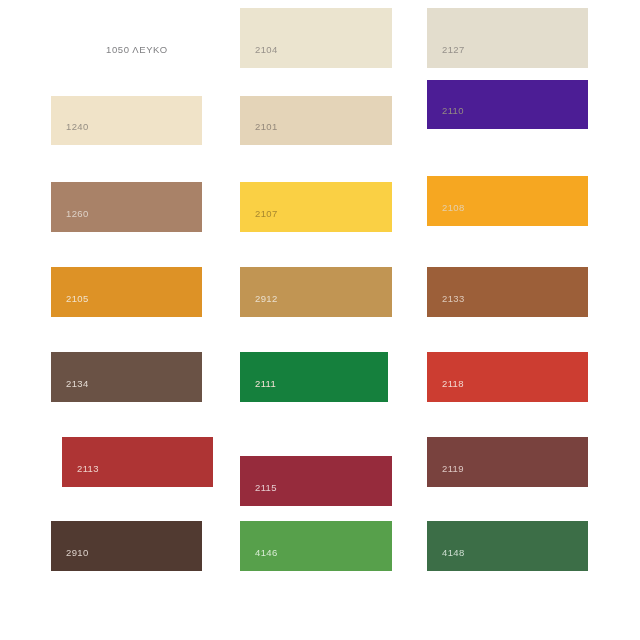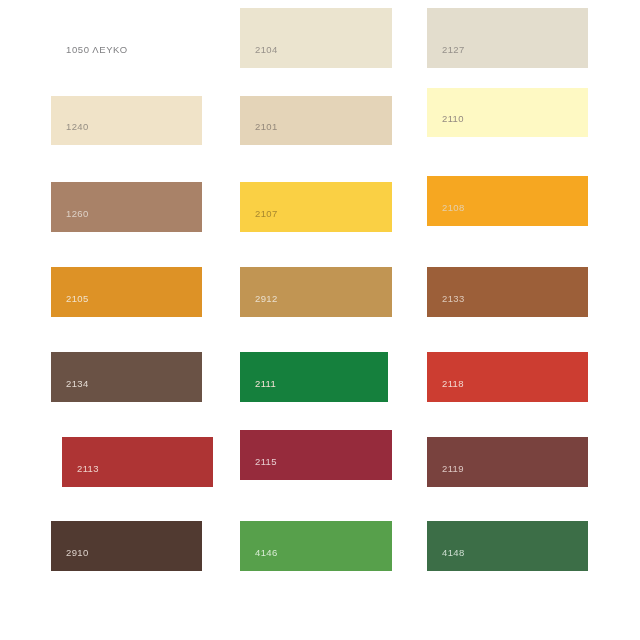--- a/index.html
+++ b/index.html
@@ -53,35 +53,35 @@
   .swatch.is-white .swatch-label {
     letter-spacing: 0.6px;
   }
 </style>
 </head>
 <body>
 
 <div id="swatch-chart">
   <div class="swatch-grid">
       <div class="swatch is-white" style="left: 51px; top: 8px; width: 151px; height: 60px; background: rgb(255, 255, 255);">
-        <span class="swatch-label" style="color: rgb(128, 128, 131);">1050 ΛΕΥΚΟ</span>
+        <span class="swatch-label" style="color: rgb(128, 128, 131); margin-left: 40px;">1050 ΛΕΥΚΟ</span>
       </div>
       <div class="swatch" style="left: 240px; top: 8px; width: 152px; height: 60px; background: rgb(235, 228, 207);">
         <span class="swatch-label" style="color: rgb(151, 145, 138);">2104</span>
       </div>
       <div class="swatch" style="left: 427px; top: 8px; width: 161px; height: 60px; background: rgb(227, 221, 205);">
         <span class="swatch-label" style="color: rgb(149, 144, 138);">2127</span>
       </div>
       <div class="swatch" style="left: 51px; top: 96px; width: 151px; height: 49px; background: rgb(240, 227, 200);">
         <span class="swatch-label" style="color: rgb(150, 143, 132);">1240</span>
       </div>
       <div class="swatch" style="left: 240px; top: 96px; width: 152px; height: 49px; background: rgb(228, 212, 184);">
         <span class="swatch-label" style="color: rgb(148, 137, 123);">2101</span>
       </div>
-      <div class="swatch" style="left: 427px; top: 88px; width: 161px; height: 49px; background: #fef9c3;">
+      <div class="swatch" style="left: 427px; top: 80px; width: 161px; height: 49px; background: #4c1d95;">
         <span class="swatch-label" style="color: rgb(148, 138, 130);">2110</span>
       </div>
       <div class="swatch" style="left: 51px; top: 182px; width: 151px; height: 50px; background: rgb(169, 130, 104);">
         <span class="swatch-label" style="color: rgb(222, 210, 200);">1260</span>
       </div>
       <div class="swatch" style="left: 240px; top: 182px; width: 152px; height: 50px; background: rgb(250, 208, 68);">
         <span class="swatch-label" style="color: rgb(168, 136, 47);">2107</span>
       </div>
       <div class="swatch" style="left: 427px; top: 176px; width: 161px; height: 50px; background: rgb(246, 167, 33);">
         <span class="swatch-label" style="color: rgb(228, 207, 172);">2108</span>
@@ -100,21 +100,21 @@
       </div>
       <div class="swatch" style="left: 240px; top: 352px; width: 148px; height: 50px; background: #15803d;">
         <span class="swatch-label" style="color: rgb(246, 226, 214);">2111</span>
       </div>
       <div class="swatch" style="left: 427px; top: 352px; width: 161px; height: 50px; background: rgb(204, 61, 49);">
         <span class="swatch-label" style="color: rgb(242, 215, 206);">2118</span>
       </div>
       <div class="swatch" style="left: 62px; top: 437px; width: 151px; height: 50px; background: rgb(174, 52, 52); padding-left: 35px;">
         <span class="swatch-label" style="color: rgb(238, 211, 204);">2113</span>
       </div>
-      <div class="swatch" style="left: 240px; top: 430px; width: 152px; height: 50px; background: rgb(150, 43, 60); padding-left: 36px;">
+      <div class="swatch" style="left: 240px; top: 456px; width: 152px; height: 50px; background: rgb(150, 43, 60); padding-left: 36px;">
         <span class="swatch-label" style="color: rgb(230, 205, 208);">2115</span>
       </div>
       <div class="swatch" style="left: 427px; top: 437px; width: 161px; height: 50px; background: rgb(121, 66, 62);">
         <span class="swatch-label" style="color: rgb(221, 200, 196);">2119</span>
       </div>
       <div class="swatch" style="left: 51px; top: 521px; width: 151px; height: 50px; background: rgb(81, 58, 49);">
         <span class="swatch-label" style="color: rgb(222, 211, 204);">2910</span>
       </div>
       <div class="swatch" style="left: 240px; top: 521px; width: 152px; height: 50px; background: rgb(87, 160, 75);">
         <span class="swatch-label" style="color: rgb(217, 236, 212);">4146</span>

